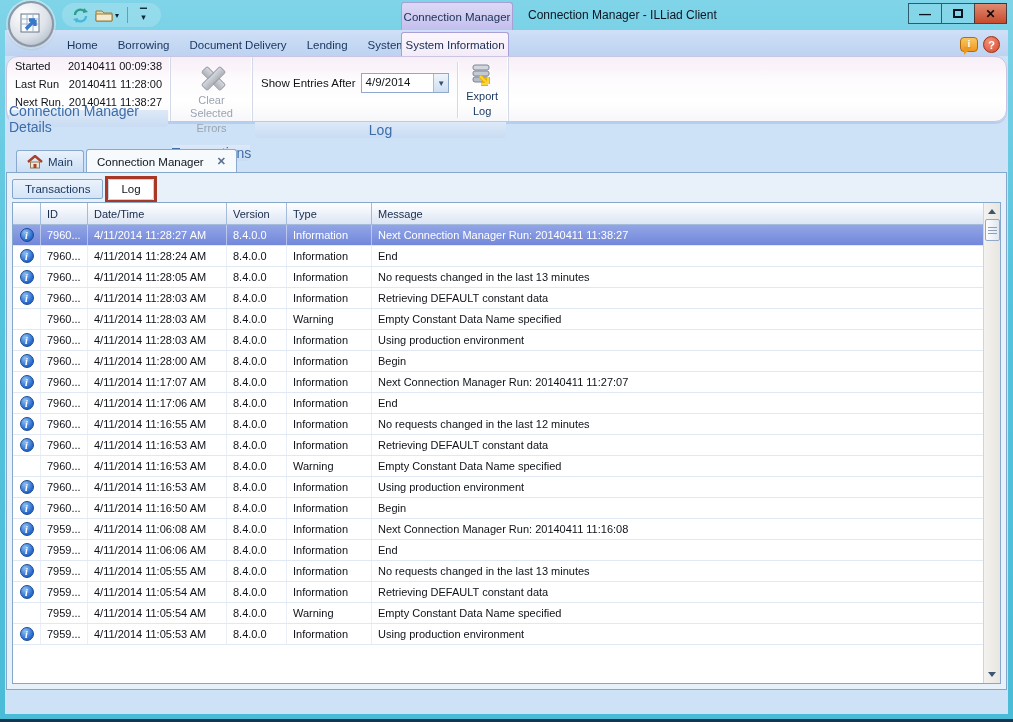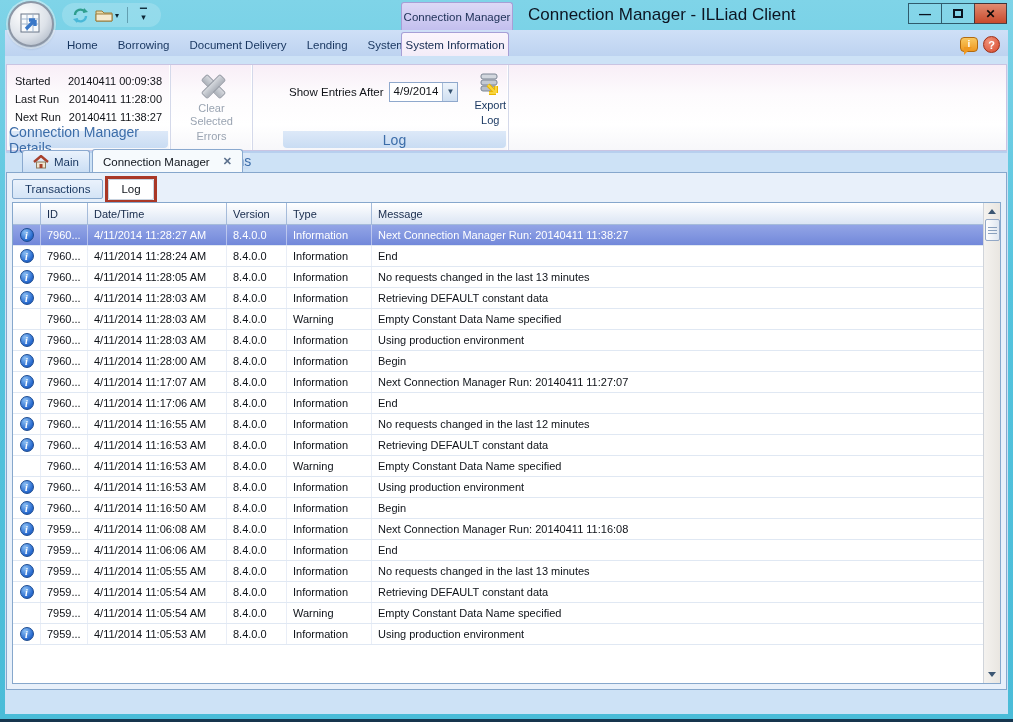--- a/index.html
+++ b/index.html
@@ -33,21 +33,21 @@
     font-size:9px; cursor:pointer; padding:2px 4px; }
 
   .ctx-tab-header {
     position:absolute; left:401px; top:2px; width:112px; height:28px;
     background:linear-gradient(#dcd9f6,#c3bfee);
     border:1px solid #a79fd6; border-bottom:none; border-radius:3px 3px 0 0;
     display:flex; align-items:center; justify-content:center;
     font-size:11.5px; color:#1c2f55;
   }
   .win-title { position:absolute; left:528px; top:0; height:30px; display:flex; align-items:center;
-    font-size:17px; color:#0d1522; }
+    font-size:12px; color:#0d1522; }
   .win-controls { position:absolute; right:6px; top:3px; display:flex; }
   .win-btn { width:33px; height:21px; display:flex; align-items:center; justify-content:center;
     font-size:12px; font-weight:bold; color:#0a1420; border:1px solid rgba(12,38,56,.7);
     cursor:pointer; }
   .win-btn.min, .win-btn.max { background:rgba(255,255,255,.06); border-right:none; }
   .win-btn.max { }
   .max-glyph { width:10px; height:9px; border:2px solid #0a1420; }
   .win-btn.close { background:linear-gradient(#e2englishError 0%); background:linear-gradient(#e08a70,#c84a2c); color:#0a0a0a; }
 
   
@@ -65,54 +65,54 @@
   .bubble-icon { width:18px; height:15px; background:linear-gradient(#f8c860,#ef9820);
     border:1px solid #b06a10; border-radius:4px; color:#fff; font-size:10px; font-weight:bold;
     display:flex; align-items:center; justify-content:center; position:relative; cursor:pointer; }
   .bubble-icon::after { content:""; position:absolute; left:3px; bottom:-4px; border:4px solid transparent;
     border-top-color:#ef9820; border-left-color:#ef9820; width:0; height:0; }
   .help-icon { width:17px; height:17px; border-radius:50%; background:radial-gradient(circle at 35% 30%, #f09078, #d84c30);
     border:1px solid #9c2c14; color:#fff; font-size:11px; font-weight:bold;
     display:flex; align-items:center; justify-content:center; cursor:pointer; }
 
   
-  .ribbon-body { position:absolute; left:6px; top:56px; right:6px; height:87px;
+  .ribbon-body { position:absolute; left:6px; top:56px; right:6px; height:66px;
     background:linear-gradient(#f8eef7,#fdfbfd 35%,#ffffff 70%,#f7f7fa);
-    border:1px solid #c9c4e2; border-radius:0; display:flex;
-    box-shadow:0 2px 0 #b7cfee;margin-top:8px; }
+    border:1px solid #c9c4e2; border-radius:12px; display:flex;
+    box-shadow:0 2px 0 #b7cfee; }
   .rgroup { position:relative; display:flex; flex-direction:column; }
   .rgroup + .rgroup { border-left:1px solid #d4d9ea; box-shadow:-1px 0 0 #ffffff; }
   .rgroup-content { flex:1; display:flex; align-items:center; justify-content:center; padding:3px 6px 2px; }
   .rgroup-caption { height:17px; margin:0 2px 2px; background:linear-gradient(#dcthing, #fff); background:linear-gradient(#dde9f8,#c9dcf3);
     border-radius:0 0 4px 4px; display:flex; align-items:center; justify-content:center;
     font-size:14px; color:#3c6da9; }
   .g-details { width:163px; }
   .details-rows { width:100%; display:flex; flex-direction:column; gap:6px; }
   .detail-row { display:flex; justify-content:space-between; font-size:11px; color:#101318; padding:0 2px; }
   .g-trans { width:82px;gap:6px; }
   .big-btn { display:flex; flex-direction:column; align-items:center; gap:2px; font-size:11px;
     color:#17355f; text-align:center; cursor:pointer; padding:2px 4px; border-radius:3px; line-height:13px; }
   .big-btn.disabled { color:#9aa4b2; cursor:default; }
   .x-icon { position:relative; width:30px; height:30px; }
   .x-icon::before, .x-icon::after { content:""; position:absolute; left:3px; top:12px; width:25px; height:7px;
     background:linear-gradient(#d6d9de,#aeb3bb); border:1px solid #979ca6; border-radius:2px; }
   .x-icon::before { transform:rotate(45deg); }
   .x-icon::after { transform:rotate(-45deg); }
-  .g-log { width:256px;padding-left:28px; }
+  .g-log { width:256px; }
   .log-content { display:flex; align-items:center; width:100%; }
   .show-entries { font-size:11.5px; color:#101318; margin:0 5px 14px 2px; white-space:nowrap; }
   .date-combo { width:92px; height:20px; background:#fff; border:1px solid #8fa8cc; display:flex;
     margin-bottom:14px; cursor:pointer; }
   .date-combo .val { flex:1; font-size:11.5px; color:#101318; padding:2px 4px; }
   .date-combo .btn { width:15px; background:linear-gradient(#eef4fb,#cfdff1); border-left:1px solid #a8bcd8;
     display:flex; align-items:center; justify-content:center; font-size:8px; color:#33506e; }
   .log-sep { width:1px; align-self:stretch; background:#d4d9ea; box-shadow:1px 0 0 #fff; margin:2px 4px 2px 8px; }
 
   
-  .doc-tabrow { position:absolute; left:18px; top:149px; right:6px; height:24px; display:flex;
+  .doc-tabrow { position:absolute; left:12px; top:149px; right:6px; height:24px; display:flex;
     align-items:flex-end; gap:2px; padding-left:4px; }
   .doc-tab { height:23px; display:flex; align-items:center; gap:5px; padding:0 10px;
     border:1px solid #8aa9cf; border-bottom:none; border-radius:3px 3px 0 0;
     background:linear-gradient(#eaf2fc,#c9ddf4); font-size:11.5px; color:#17355f; cursor:pointer; }
   .doc-tab.active { background:#f6fafd; color:#10151c; height:24px; }
   .doc-close { color:#5c718e; font-size:11px; font-weight:bold; margin-left:8px; cursor:pointer; }
 
   
   .content-panel { position:absolute; left:6px; top:172px; right:6px; bottom:29px;
     background:#e8f0fa; border:1px solid #86a7cc; padding:4px 5px 5px; }

